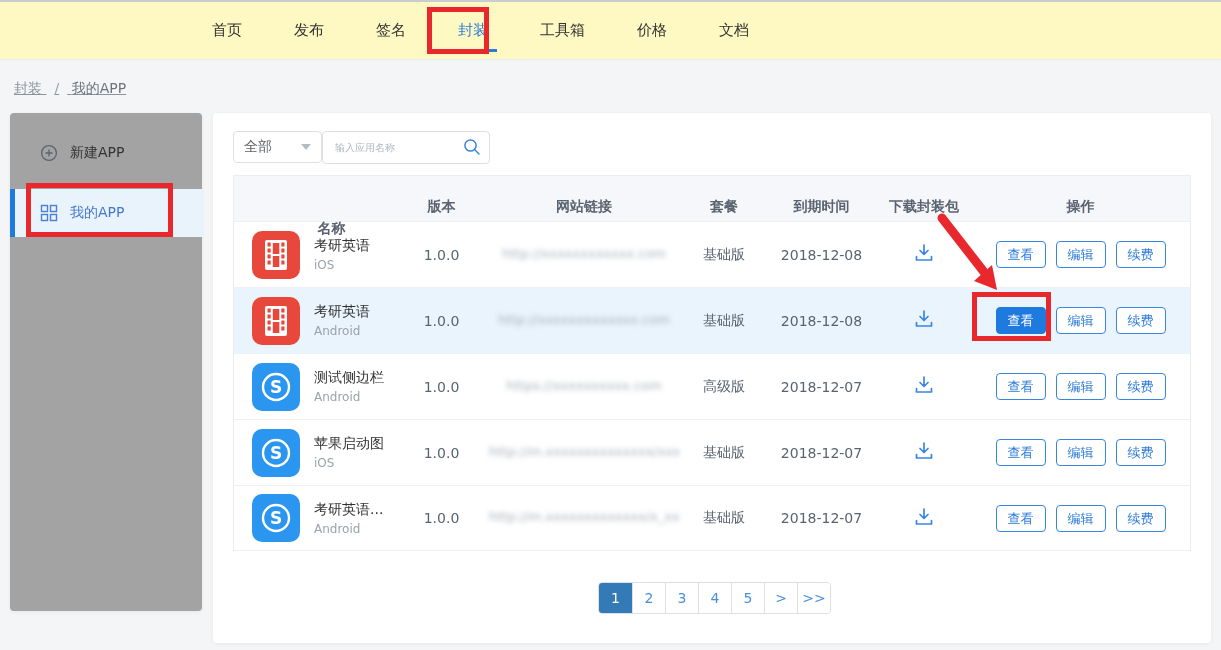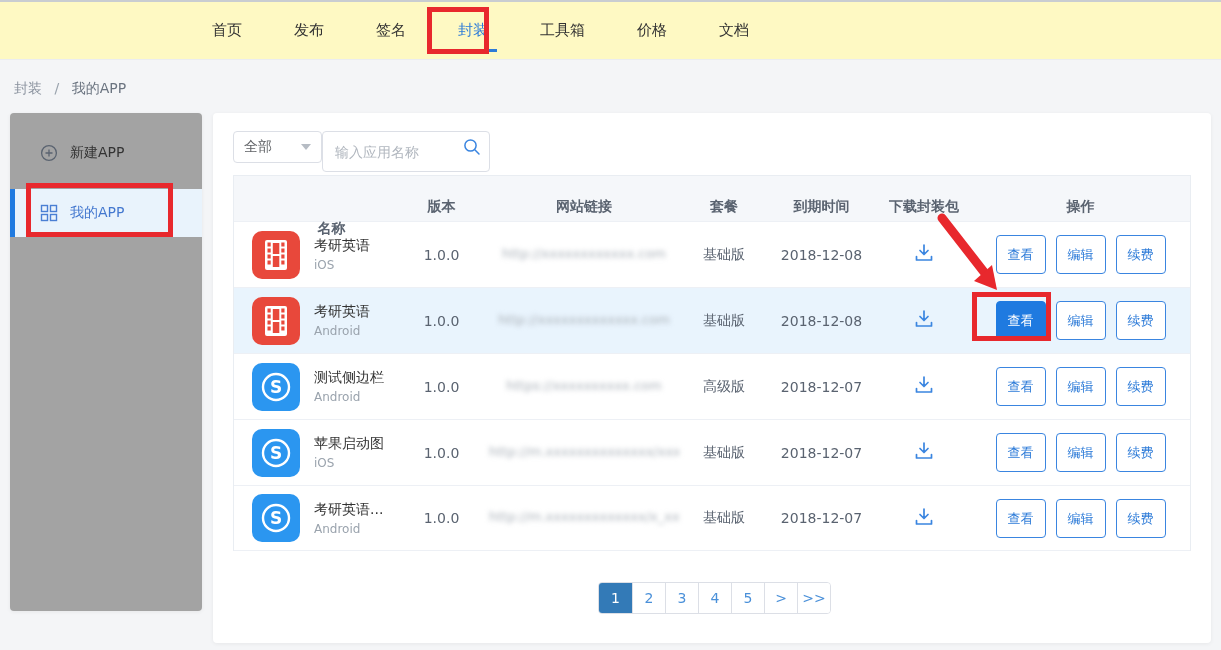--- a/index.html
+++ b/index.html
@@ -17,21 +17,21 @@
     display:flex; align-items:center; padding-left:210px; gap:48px;
   }
   .nav-item { font-size:15px; color:#333; cursor:pointer; position:relative; padding:4px 2px; }
   .nav-item.active { color:#2d7bd8; }
   .nav-item.active::after {
     content:""; position:absolute; left:-7px; right:-7px; bottom:-8px;
     height:3px; background:#2d7bd8;
   }
 
   
-  .breadcrumb { padding:20px 10px 0 14px; font-size:14px; color:#8a929e; }
+  .breadcrumb { padding:20px 10px 0 14px; font-size:14px; color:#8a929e;text-decoration:underline; }
   .breadcrumb .sep { margin:0 8px; color:#9aa3ad; }
   .breadcrumb .current { color:#6b7480; }
 
   
   .sidebar {
     position:absolute; left:10px; top:113px; width:192px; height:498px;
     background:#a3a3a3; border-radius:4px; box-shadow:0 1px 4px rgba(0,0,0,.06);
   }
   .side-item { display:flex; align-items:center; gap:12px; padding-left:30px; cursor:pointer; }
   .side-new { height:40px; margin-top:20px; color:#333; }
@@ -53,22 +53,22 @@
     width:89px; height:32px; border:1px solid #dcdfe6; border-radius:4px;
     display:flex; align-items:center; justify-content:space-between;
     padding:0 10px; color:#606266; cursor:pointer; background:#fff;
   }
   .caret {
     width:0; height:0; border-left:5px solid transparent; border-right:5px solid transparent;
     border-top:6px solid #b6bcc4;
   }
   .searchbox { position:relative; }
   .searchbox input {
-    width:168px; height:41px; border:1px solid #dcdfe6; border-radius:4px;
-    padding:0 34px 0 12px; font-size:14px; color:#333; outline:none;
+    width:168px; height:33px; border:1px solid #dcdfe6; border-radius:4px;
+    padding:0 34px 0 12px; font-size:10px; color:#333; outline:none;
     font-family:inherit;
   }
   .searchbox input::placeholder { color:#b0b6be; }
   .search-ic { position:absolute; right:9px; top:7px; width:18px; height:18px; cursor:pointer; }
 
   
   .table {
     position:absolute; left:20px; top:62px; width:958px;
     border:1px solid #e9edf2; border-bottom:none;
   }
@@ -91,21 +91,21 @@
   .nameblock { display:flex; flex-direction:column; }
   .app-name { font-size:14px; color:#333; }
   .app-platform { font-size:12px; color:#9aa3ad; margin-top:3px; }
   .blur {
     color:#a9b0b8; font-size:13px; filter:blur(2.5px);
     display:inline-block; max-width:190px; overflow:hidden; white-space:nowrap;
   }
   .dl { display:inline-flex; width:24px; height:24px; cursor:pointer; }
   .actions { display:flex; justify-content:center; gap:10px; }
   .btn {
-    height:39px; padding:0 11px; border:1px solid #3a85e0; border-radius:4px;
+    height:27px; padding:0 11px; border:1px solid #3a85e0; border-radius:4px;
     background:#fff; color:#2d7bd8; font-size:13px; cursor:pointer;
     font-family:inherit; line-height:25px;
   }
   .btn.filled { background:#1f7ae0; border-color:#1f7ae0; color:#fff; }
 
   
   .pagination {
     position:absolute; left:385px; top:469px; display:flex;
     border:1px solid #dcdfe6; border-radius:4px; overflow:hidden; background:#fff;
   }

